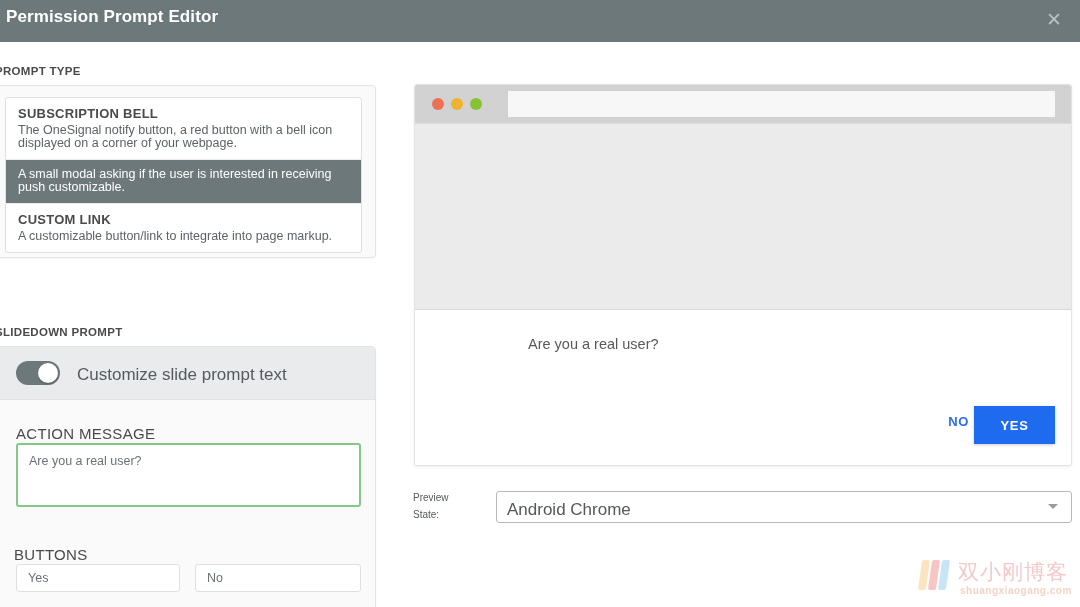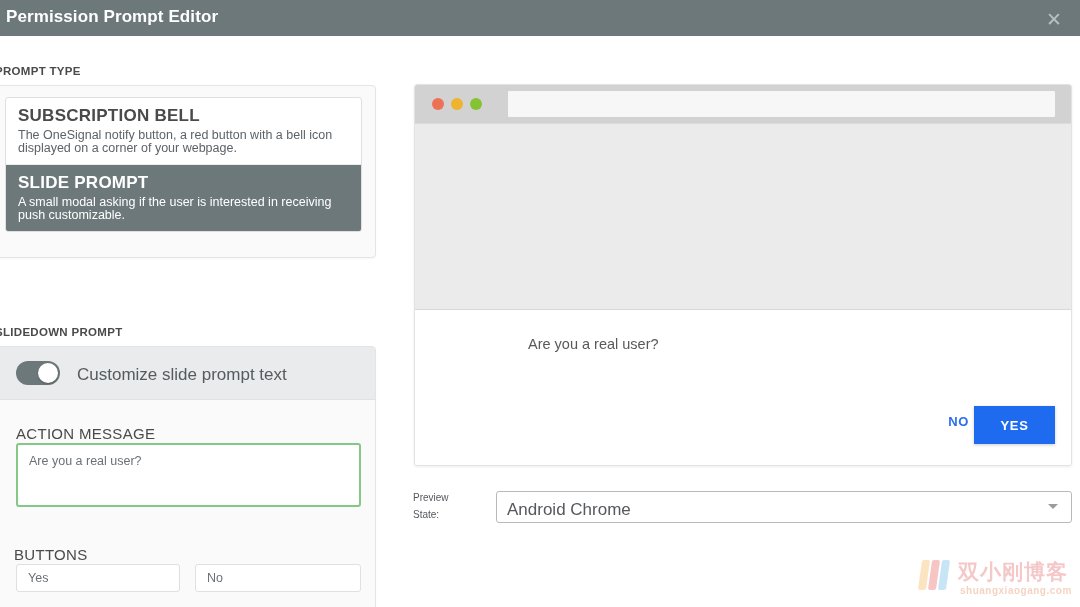--- a/index.html
+++ b/index.html
@@ -18,21 +18,21 @@
     width: 1080px;
     height: 607px;
     background: #ffffff;
   }
 
   
   .modal-header {
     position: absolute;
     left: 0; top: 0;
     width: 1080px;
-    height: 36px;
+    height: 42px;
     background: #6d787b;
     box-sizing: border-box;
   }
   .modal-title {
     position: absolute;
     left: 6px;
     top: 7px;
     font-size: 17px;
     font-weight: bold;
     color: #ffffff;
@@ -99,21 +99,21 @@
   }
   .pt-item {
     padding: 8px 12px 9px 12px;
     border-bottom: 1px solid #ececec;
     cursor: pointer;
     box-sizing: border-box;
   }
   .pt-item:last-child { border-bottom: none; }
   .pt-item.selected { background: #6d787b; }
   .pt-title {
-    font-size: 17px;
+    font-size: 13px;
     font-weight: bold;
     color: #4a4a4a;
     letter-spacing: 0.25px;
     margin-bottom: 3px;
   }
   .pt-desc {
     font-size: 12.5px;
     color: #5c6368;
     line-height: 13px;
   }
@@ -405,21 +405,21 @@
     border-radius: 2px;
   }
   .wm-bar1 { left: 0;  background: #f4b042; transform: skewX(-8deg); }
   .wm-bar2 { left: 10px; background: #e8534f; transform: skewX(-8deg); }
   .wm-bar3 { left: 20px; background: #5bb3e4; transform: skewX(-8deg); }
   .wm-cn {
     position: absolute;
     left: 38px;
     top: 0;
     font-size: 21px;
-    font-weight: bold;
+    font-weight: normal;
     color: #e0575a;
     letter-spacing: 1px;
     white-space: nowrap;
   }
   .wm-url {
     position: absolute;
     left: 40px;
     top: 27px;
     font-size: 10px;
     font-weight: bold;
@@ -444,24 +444,27 @@
 
     <div class="prompt-type-card">
       <div class="prompt-type-list">
 
         <div class="pt-item">
           <div class="pt-title">SUBSCRIPTION BELL</div>
           <div class="pt-desc">The OneSignal notify button, a red button with a bell icon displayed on a corner of your webpage.</div>
         </div>
 
         <div class="pt-item selected">
-          <div class="pt-title">SLIDE PROMPT</div>
           <div class="pt-desc">A small modal asking if the user is interested in receiving push customizable.</div>
         </div>
 
+        <div class="pt-item">
+          <div class="pt-title">CUSTOM LINK</div>
+          <div class="pt-desc">A customizable button/link to integrate into page markup.</div>
+        </div>
 
       </div>
     </div>
 
     <div class="section-label label-slidedown">SLIDEDOWN PROMPT</div>
 
     <div class="slidedown-card">
 
       <div class="toggle-row">
         <div class="toggle">

